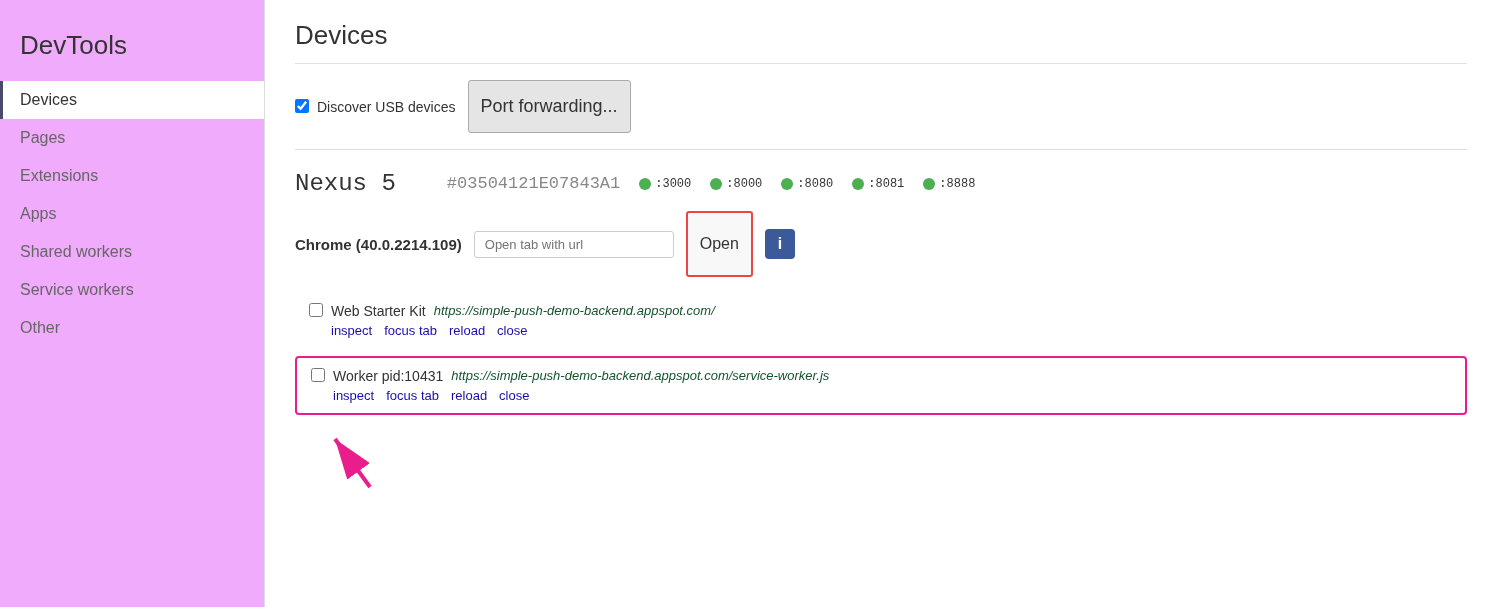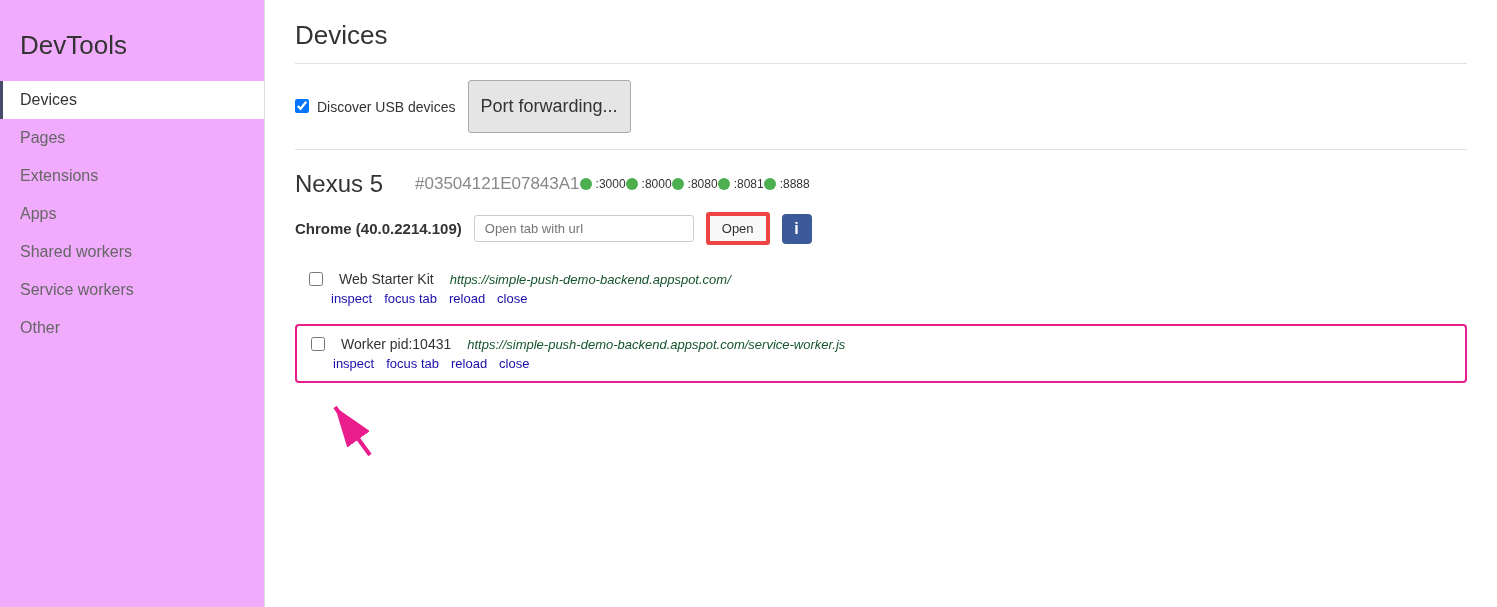--- a/index.html
+++ b/index.html
@@ -91,23 +91,24 @@
       background: #e5e5e5;
       border-radius: 3px;
       cursor: pointer;
       color: #333;
     }
 
     
     .device-name-row {
       display: flex;
       align-items: center;
-      gap: 0;
+      gap: 19px;
       margin-bottom: 14px;
       flex-wrap: wrap;
+      font-family: Liberation Mono, monospace;
     }
     .device-name {
       font-size: 24px;
       font-weight: 400;
       color: #333;
     }
     .device-id {
       font-size: 17px;
       color: #888;
       margin-left: 32px;
@@ -138,27 +139,27 @@
       font-size: 15px;
       font-weight: 600;
       color: #333;
     }
     .url-input {
       padding: 5px 10px;
       border: 1px solid #ccc;
       border-radius: 3px;
       font-size: 13px;
       color: #aaa;
-      width: 220px;
+      width: 200px;
       outline: none;
     }
     .btn-open {
-      padding: 5px 12px;
-      font-size: 13px;
-      border: 4px solid #ef4444;
+      padding: 22px 12px;
+      font-size: 16px;
+      border: 2px solid #ef4444;
       background: #f8f8f8;
       border-radius: 3px;
       cursor: pointer;
       color: #333;
     }
     .info-icon {
       width: 30px;
       height: 30px;
       background: #3c5a9a;
       border-radius: 4px;
@@ -171,22 +172,21 @@
       cursor: pointer;
     }
 
     
     .tab-entry {
       margin-bottom: 8px;
       padding: 10px 14px;
     }
     .tab-entry-row1 {
       display: flex;
-      align-items: center;
-      gap: 16px;
+      gap: 8px;
       margin-bottom: 4px;
     }
     .tab-entry-checkbox {
       width: 14px;
       height: 14px;
       flex-shrink: 0;
     }
     .tab-title {
       font-size: 14px;
       color: #333;

